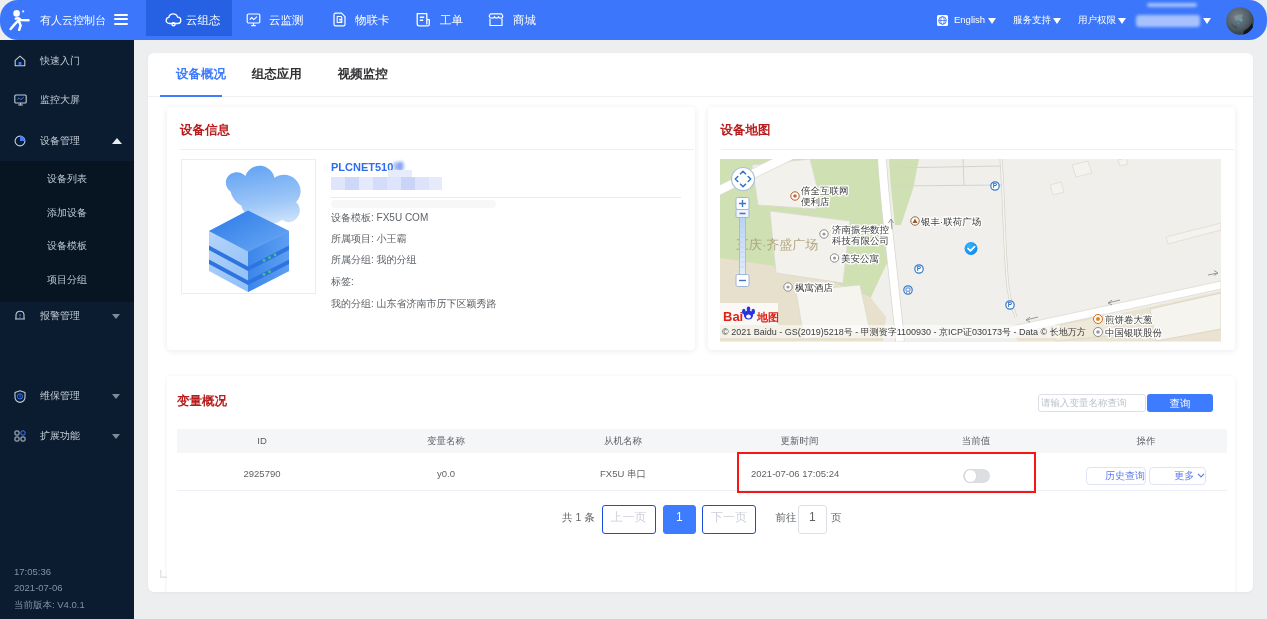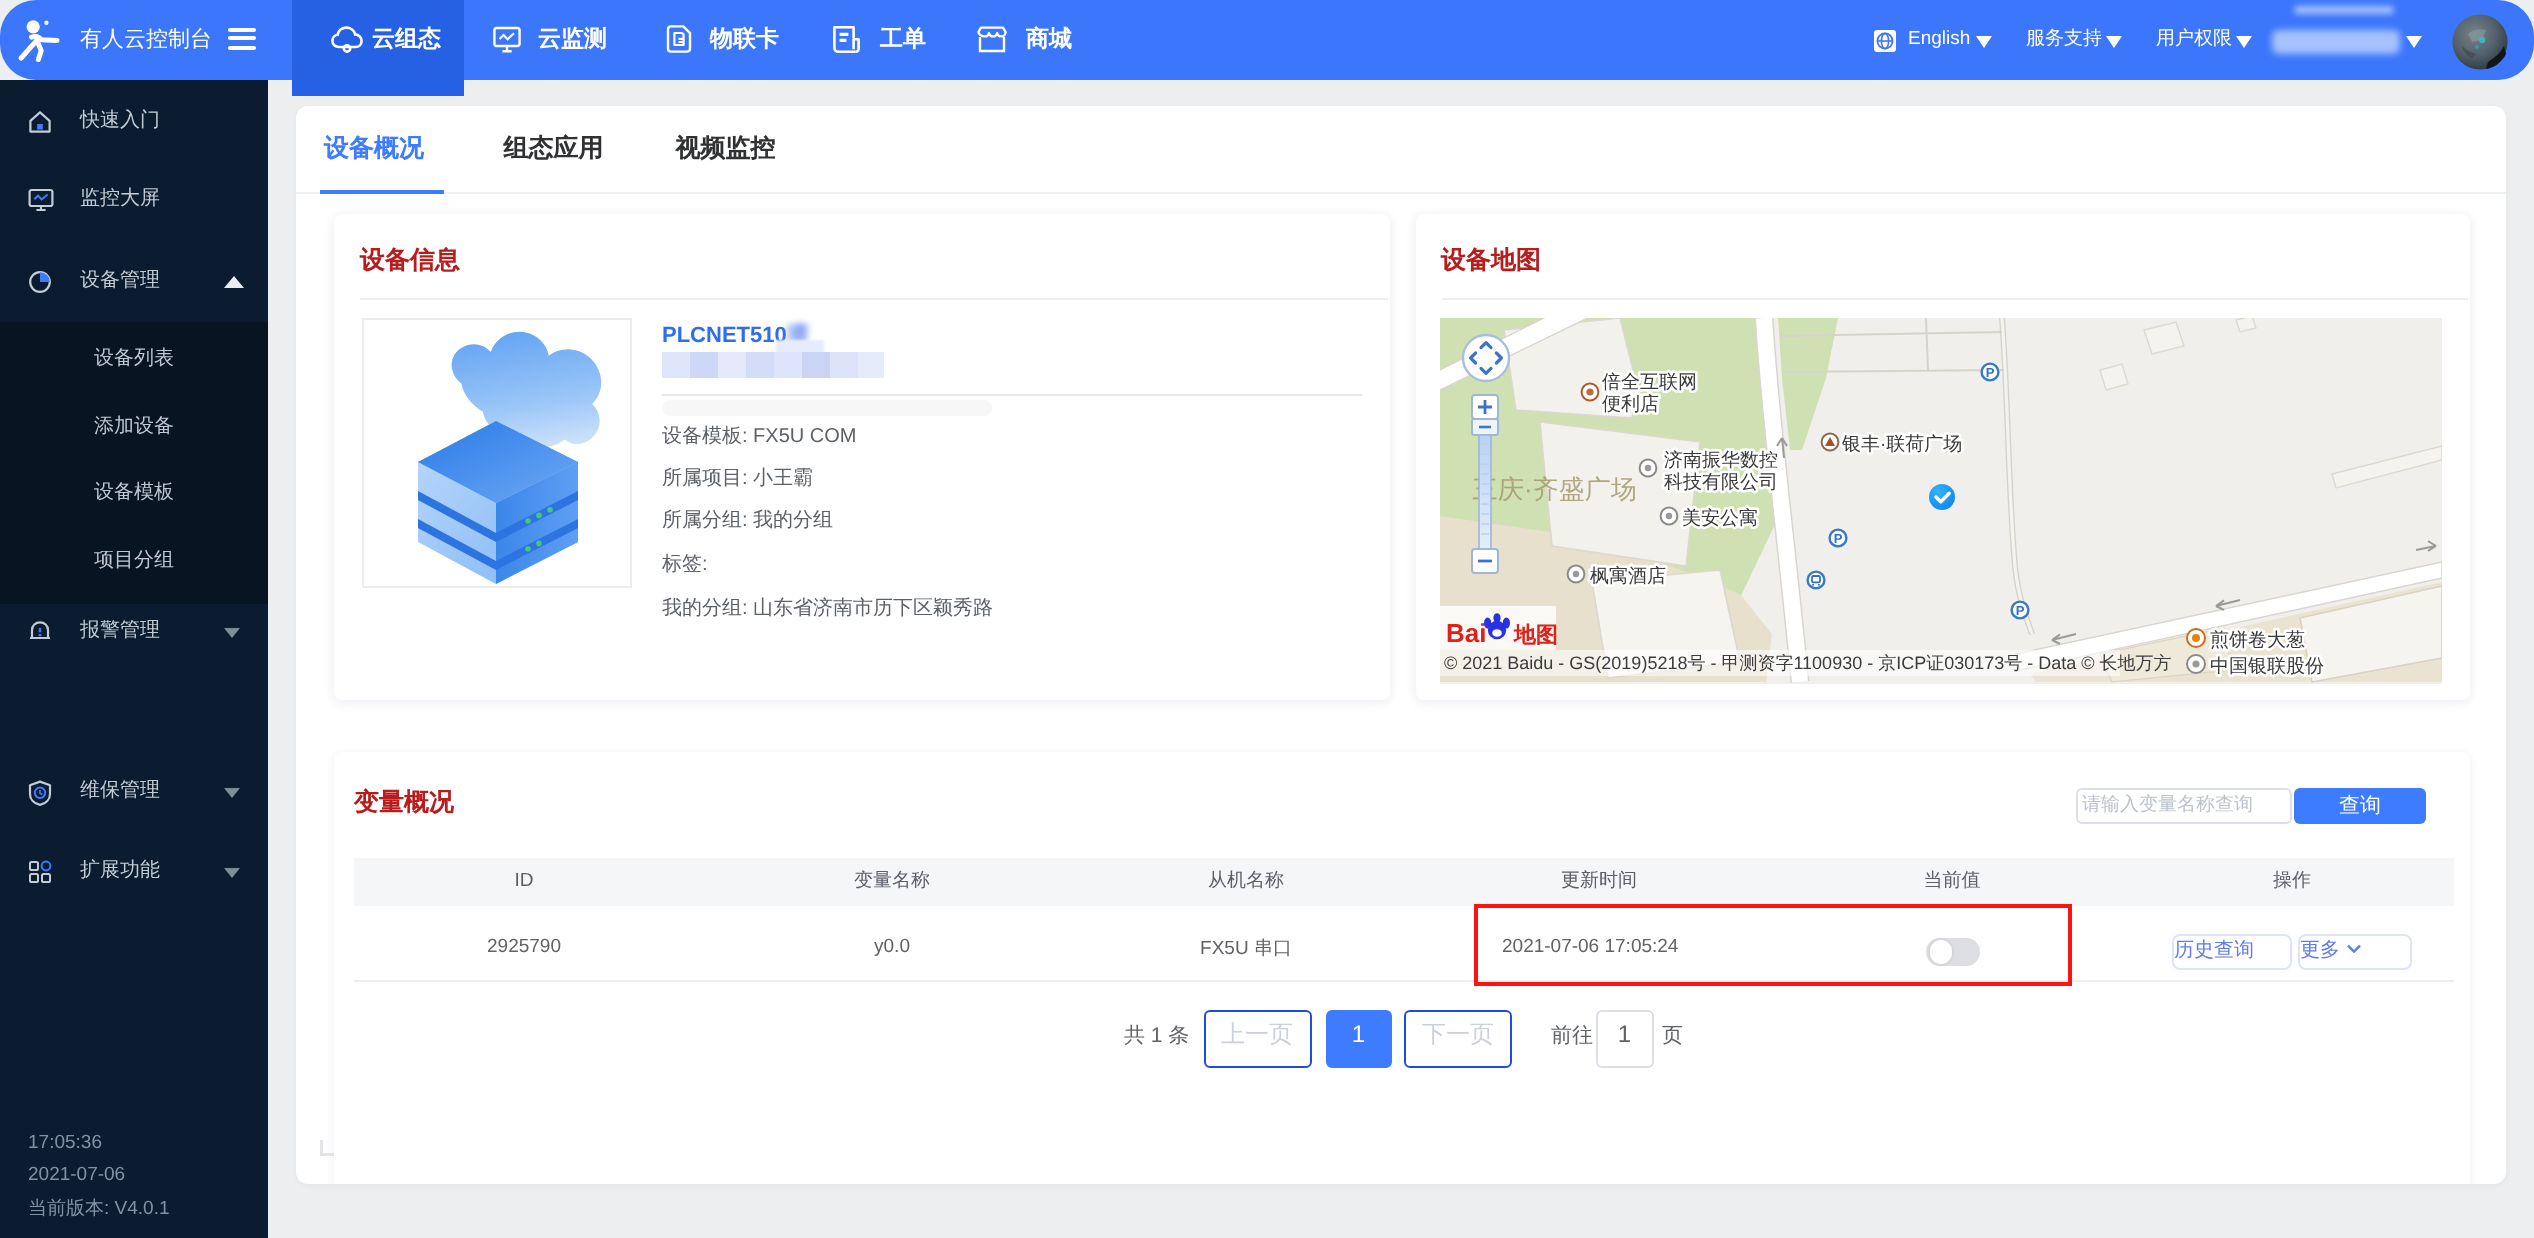--- a/index.html
+++ b/index.html
@@ -4,21 +4,21 @@
 <title>有人云控制台</title>
 <style>
   * { margin:0; padding:0; box-sizing:border-box; }
   html,body { width:1267px; height:619px; overflow:hidden; }
   body { font-family:"Liberation Sans", sans-serif; background:#eceef0; position:relative; }
   .abs { position:absolute; }
 
   
   #topbar { position:absolute; left:0; top:0; width:1267px; height:40px; background:#3b76fb;border-radius:18px; }
   #topbar .brand { position:absolute; left:40px; top:0; height:40px; line-height:40px; color:#fff; font-size:11px; }
-  .navtab { position:absolute; top:0; height:48px; line-height:40px; color:#fff; font-size:11.5px;font-weight:bold; }
+  .navtab { position:absolute; top:0; height:36px; line-height:40px; color:#fff; font-size:11.5px; }
   .navtab.active { background:#2561e2; }
   .nav-ic { position:absolute; top:12px; }
   .rt-item { position:absolute; top:0; height:40px; line-height:40px; color:#fff; font-size:9.5px; }
   .caret-dn { position:absolute; width:0; height:0; border-left:4.5px solid transparent; border-right:4.5px solid transparent; border-top:6px solid #fff; top:17.5px; }
 
   
   #sidebar { position:absolute; left:0; top:40px; width:134px; height:579px; background:#0b1c30; }
   .sm-item { position:absolute; left:0; width:134px; height:24px; color:#c3ccd5; font-size:10px; line-height:24px; }
   .sm-item .txt { position:absolute; left:40px; top:0; }
   .sm-item .ic { position:absolute; left:14px; top:6px; }
@@ -42,21 +42,21 @@
   #devimg { position:absolute; left:14px; top:52.5px; width:135px; height:135px; border:1px solid #ececec; }
   .inforow { position:absolute; left:164px; font-size:10px; color:#5c6167; white-space:nowrap; }
   #devname { position:absolute; left:164px; top:53.5px; color:#2e6cf0; font-size:11px; font-weight:bold; }
   #mosaic { position:absolute; left:164px; top:69px; width:111px; height:13px; }
   #devdiv2 { position:absolute; left:164px; top:90.5px; width:350px; height:1px; background:#e9e9e9; }
   #smear { position:absolute; left:164px; top:93px; width:165px; height:8px; background:#f7f7f7; border-radius:4px; }
 
   
   .th { position:absolute; top:0; height:23px; line-height:23px; font-size:9.5px; color:#5b5f66; text-align:center; }
   .td { position:absolute; font-size:9.5px; color:#606266; text-align:center; }
-  .vbtn { position:absolute; top:0; height:18px; line-height:16px; border:1px solid #dfe3f7; border-radius:4px; color:#5f7af0; font-size:10px; text-align:left; background:#fff; }
+  .vbtn { position:absolute; top:0; height:18px; line-height:16px; border:1px solid #dfe3f7; border-radius:4px; color:#5f7af0; font-size:10px; text-align:right; background:#fff; }
   input::placeholder { color:#bcc2cc; font-size:9.5px; }
   .pgbtn { position:absolute; height:29px; line-height:23px; border:1px solid #1d4ed8; background:#fff; border-radius:3px; color:#ccd0d9; font-size:12px; text-align:center; }
 </style>
 </head>
 <body>
 
 <div id="topbar">
 
   <svg class="abs" style="left:9px;top:9px;" width="22" height="22" viewBox="0 0 22 22">
     <circle cx="7.6" cy="4.4" r="3.3" fill="#fff"></circle>
@@ -189,21 +189,21 @@
         <rect x="7" y="7" width="4" height="4" rx="0.8" fill="none" stroke="#c3ccd5" stroke-width="1"></rect>
         <circle cx="9" cy="3" r="2.2" fill="none" stroke="#3d7bff" stroke-width="1"></circle>
       </svg>
     <span class="txt">扩展功能</span>
     <div class="caret-dn-g" style="top:10px;"></div>
   </div>
   <div id="side-bottom">17:05:36<br>2021-07-06<br>当前版本: V4.0.1</div>
 </div>
 <div id="outercard">
   <div id="tabrow">
-    <div class="ctab on" style="left:14px;text-align:center;">设备概况</div>
+    <div class="ctab on" style="left:28px;text-align:center;">设备概况</div>
     <div class="ctab" style="left:103.7px;">组态应用</div>
     <div class="ctab" style="left:189.7px;">视频监控</div>
     <div id="tab-underline"></div>
   </div>
 
   <div class="icard" style="left:19px;top:53.5px;width:527.5px;height:243px;">
     <h3>设备信息</h3>
     <div class="hdiv"></div>
     <div id="devimg">
       <svg width="133" height="133" viewBox="0 0 133 133">

